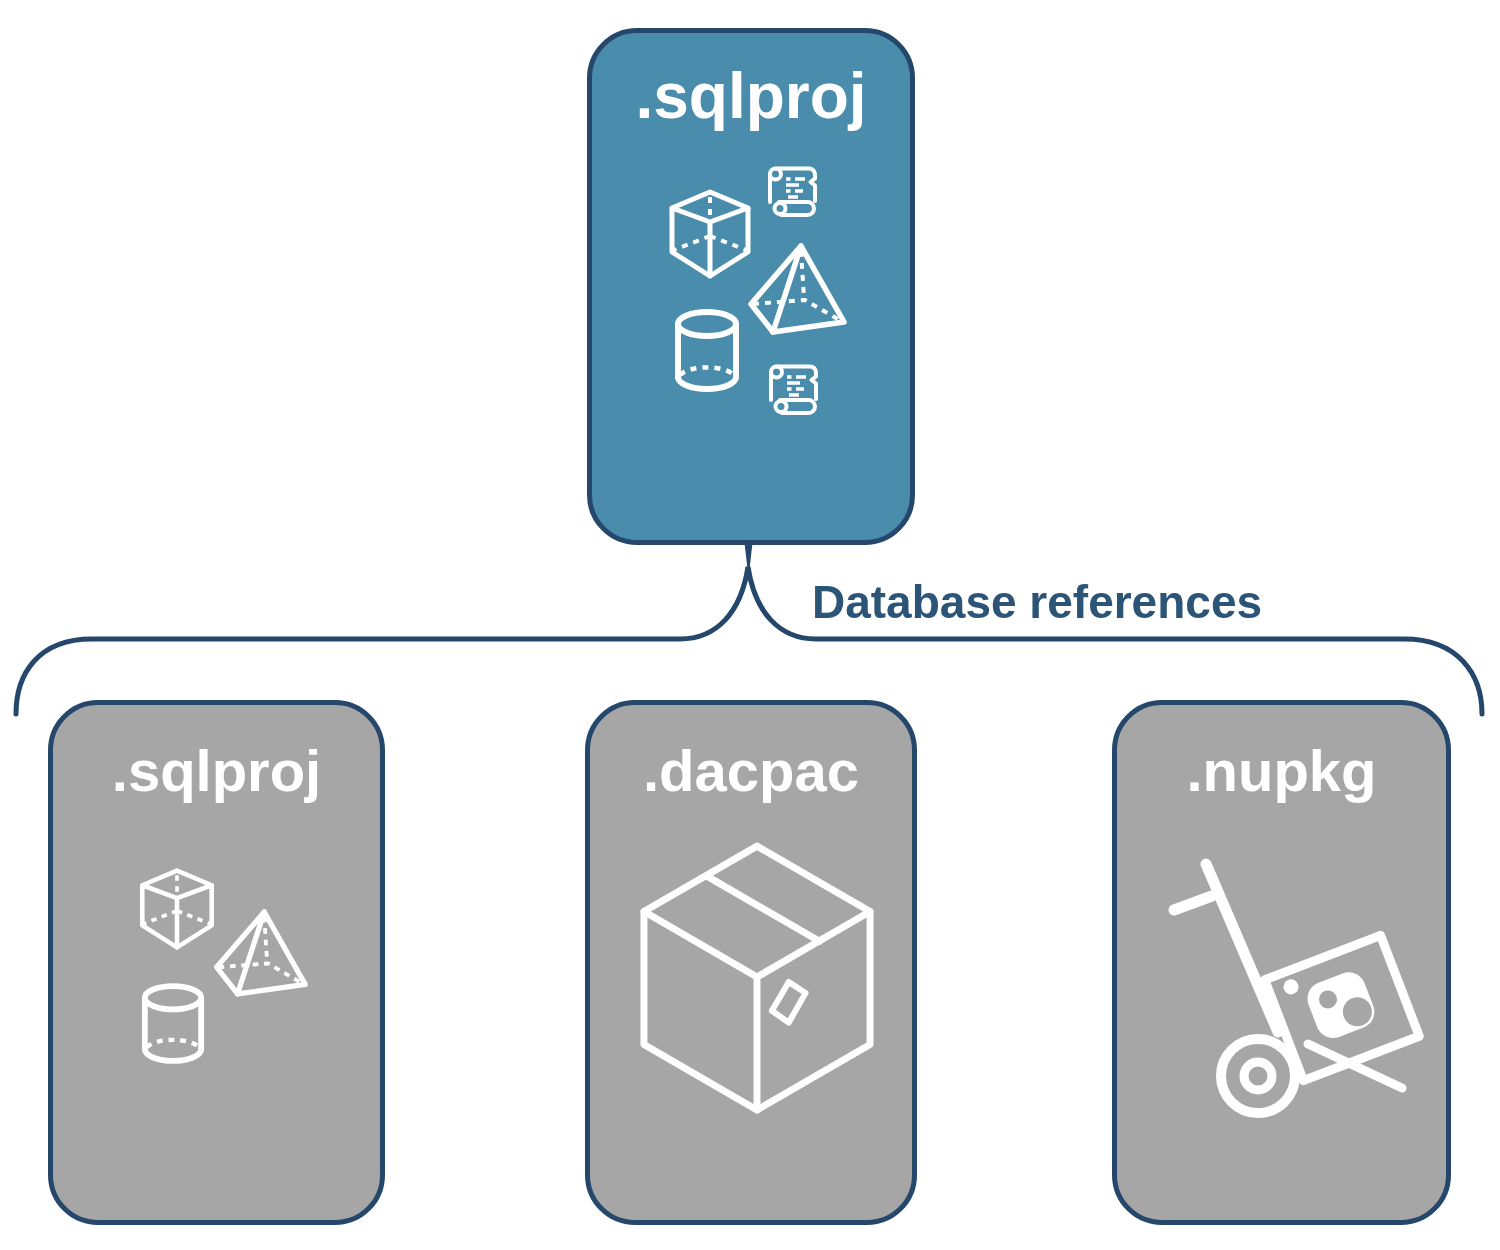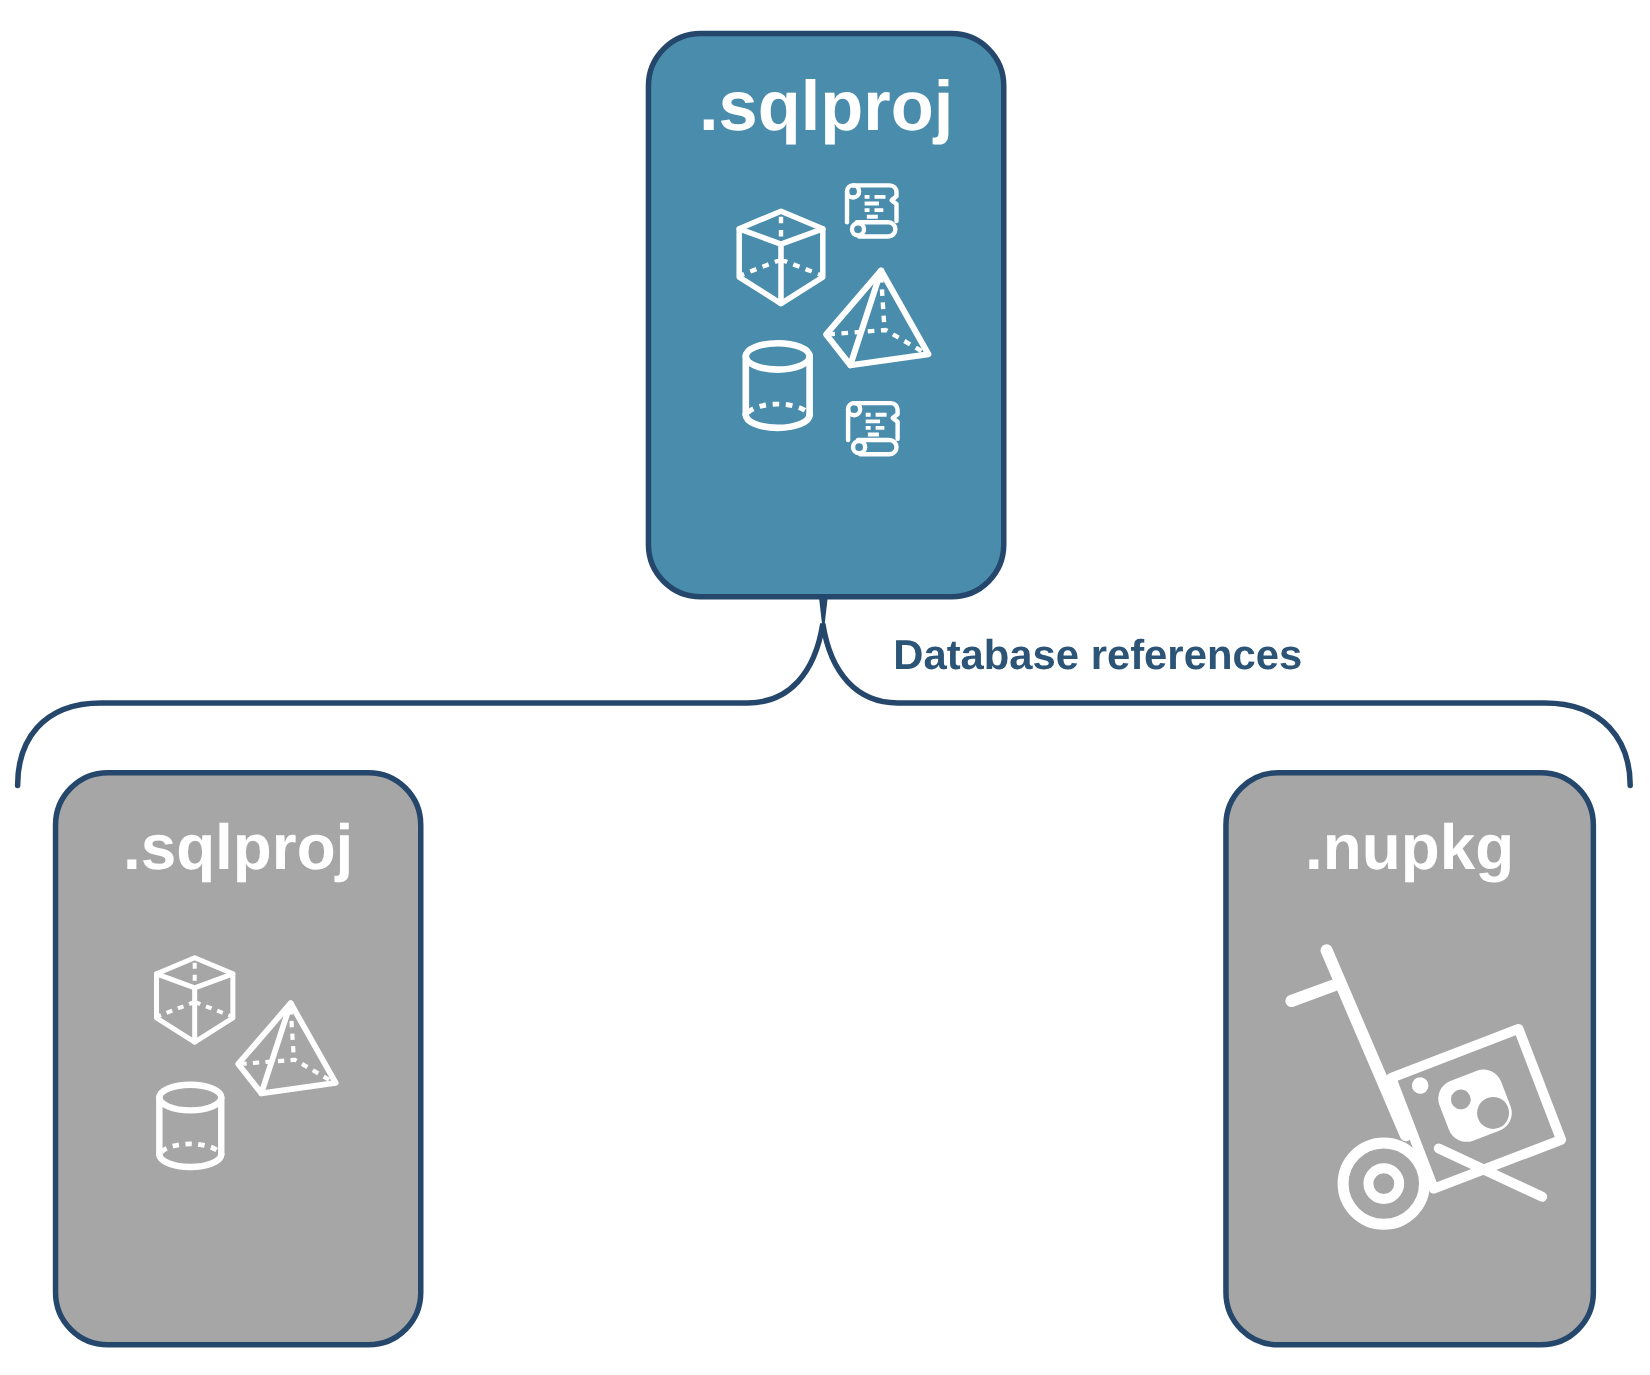--- a/index.html
+++ b/index.html
@@ -18,21 +18,21 @@
     position:absolute;left:0;right:0;text-align:center;
     color:#ffffff;font-weight:bold;letter-spacing:0px;
   }
   .node-root .node-title{top:26px;font-size:64px;}
   .node-child .node-title{top:32px;font-size:58px;}
   .icon{position:absolute;color:var(--icon-stroke,#FFFFFF);}
   .icon svg{display:block;}
   .overlay{position:absolute;left:0;top:0;pointer-events:none;}
   .connector-label{
     position:absolute;left:812px;top:575px;white-space:nowrap;
-    font-size:38px;font-weight:bold;color:var(--label-text,#2B5476);
+    font-size:46px;font-weight:bold;color:var(--label-text,#2B5476);
   }
 </style>
 </head>
 <body>
 
 <div class="canvas">
 
   <div class="node node-root" style="left:587px;top:28px;width:328px;height:517px;">
     <div class="node-title">.sqlproj</div>
 
@@ -150,20 +150,34 @@
         <g fill="none" stroke="currentColor" stroke-width="6" stroke-linecap="round">
           <ellipse cx="34" cy="16" rx="29" ry="12"></ellipse>
           <path d="M5 16 V69 M63 16 V69"></path>
           <path d="M5 69 A29 12 0 0 0 63 69"></path>
         </g>
         <path d="M7 67 A29 12 0 0 1 61 67" fill="none" stroke="currentColor" stroke-width="4.5" stroke-dasharray="6 6"></path>
       </svg>
     </span>
   </div>
 
+  <div class="node node-child" style="left:585px;top:700px;width:332px;height:525px;">
+    <div class="node-title">.dacpac</div>
+
+    <span class="icon" style="left:48px;top:135px;">
+      <svg width="238" height="280" viewBox="0 0 240 282">
+        <g fill="none" stroke="currentColor" stroke-width="7" stroke-linejoin="round" stroke-linecap="round">
+          <path d="M120 6 L234 72 V206 L120 272 L6 206 V72 Z"></path>
+          <path d="M6 72 L120 138 L234 72 M120 138 V272"></path>
+          <path d="M69 36 L183 102"></path>
+          <path d="M152 143 L169 154 L152 184 L135 172 Z" stroke-width="6"></path>
+        </g>
+      </svg>
+    </span>
+  </div>
 
   <div class="node node-child" style="left:1112px;top:700px;width:339px;height:525px;padding-left:21px;">
     <div class="node-title">.nupkg</div>
 
     <span class="icon" style="left:45px;top:145px;">
       <svg width="270" height="280" viewBox="0 0 270 280">
         <g fill="none" stroke="currentColor" stroke-width="11" stroke-linecap="round">
           <path d="M12 60 L50 46"></path>
           <path d="M44 14 L116 182"></path>
         </g>

